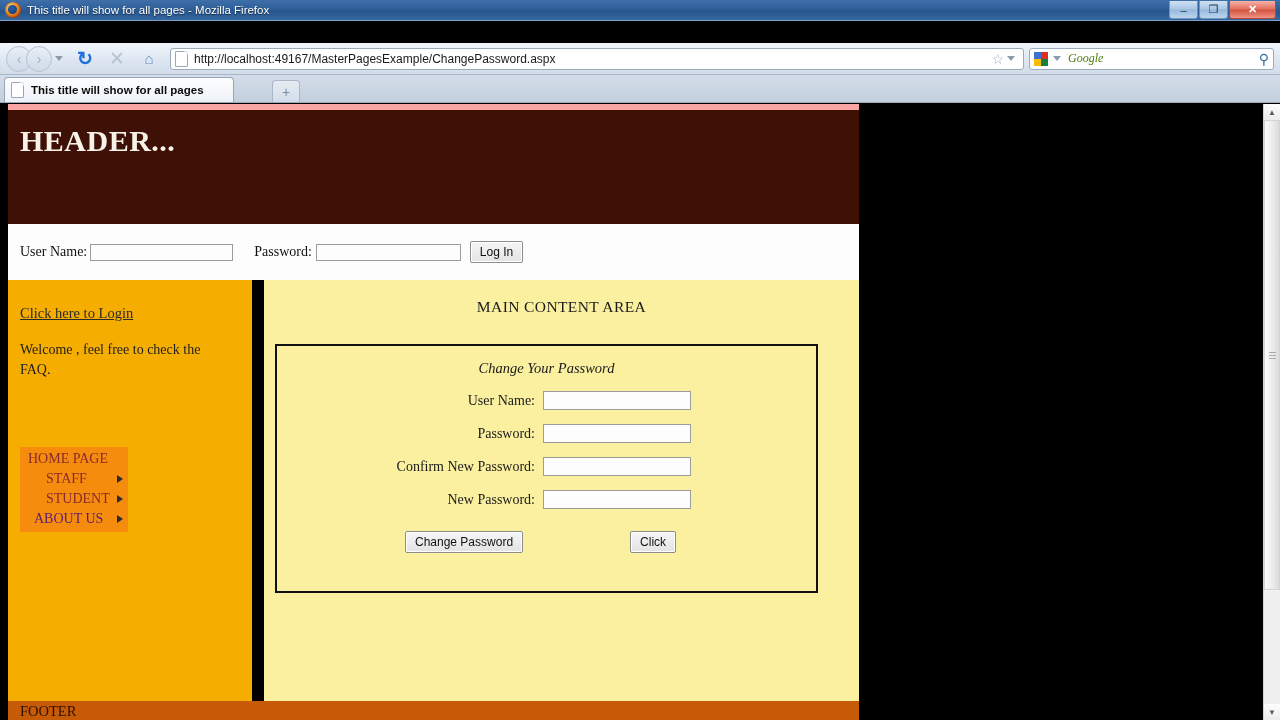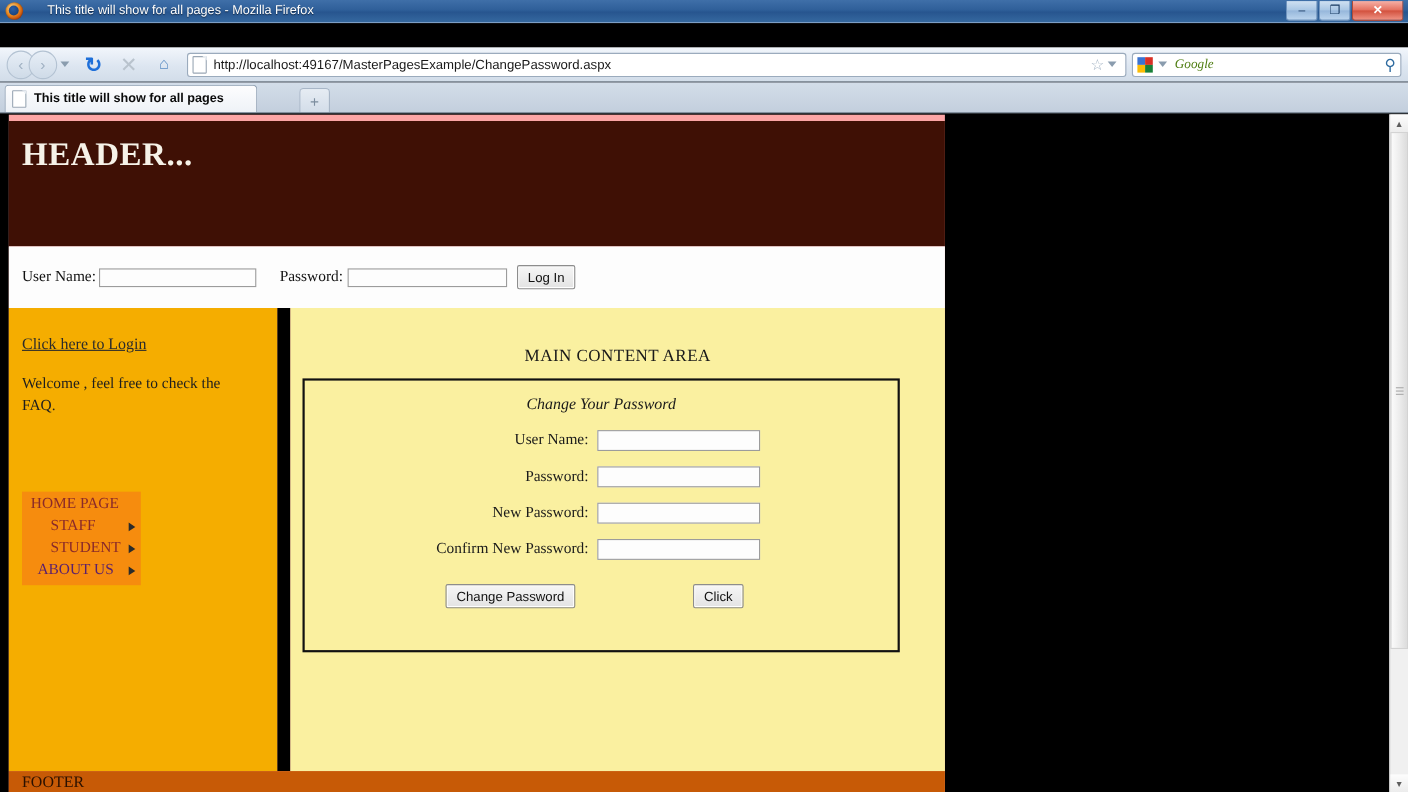--- a/index.html
+++ b/index.html
@@ -34,21 +34,20 @@
   .tb-icon::after {
     content: ""; position: absolute; left: 3px; top: 3px;
     width: 9px; height: 9px; border-radius: 50%;
     background: radial-gradient(circle at 40% 35%, #2a5fa8 0%, #16396b 100%);
   }
   .tb-title {
     color: #fff; font-size: 11.5px;
     text-shadow: 0 1px 1px rgba(0,0,0,.55);
     white-space: nowrap;
     font-family: "Liberation Sans", sans-serif;
-    margin-left: 16px;
   }
   .tb-ghost {
     color: rgba(255,255,255,.22); font-size: 11.5px;
     margin-left: 10px; white-space: nowrap;
   }
   .winbtns {
     position: absolute; right: 4px; top: 1px;
     display: flex; gap: 1px; align-items: center;
   }
   .winbtn {
@@ -290,21 +289,21 @@
     width: 0; height: 0; margin-left: auto; margin-right: 5px;
     border-top: 4px solid transparent; border-bottom: 4px solid transparent;
     border-left: 6px solid #2b2b2b;
   }
 
   .content {
     flex: 1; background: #faf0a0;
     position: relative;
   }
   .main-title {
-    text-align: center; padding-top: 35px;
+    text-align: center; padding-top: 18px;
     font-family: "Liberation Serif", serif;
     font-size: 15.5px; color: #1a1a1a; letter-spacing: .4px;
   }
   .panel {
     position: absolute; left: 11px; top: 64px;
     width: 543px; height: 249px;
     border: 2px solid #111;
     background: #faf0a0;
     box-sizing: border-box;
   }
@@ -472,25 +471,25 @@
 
             <div class="frow">
               <div class="flabel">User Name:</div>
               <input class="finput" type="text" value="" style="">
             </div>
             <div class="frow">
               <div class="flabel">Password:</div>
               <input class="finput" type="password" value="" style="">
             </div>
             <div class="frow">
+              <div class="flabel">Confirm New Password:</div>
+              <input class="finput" type="password" value="" style="">
+            </div>
+            <div class="frow">
               <div class="flabel">New Password:</div>
-              <input class="finput" type="password" value="" style="">
-            </div>
-            <div class="frow">
-              <div class="flabel">Confirm New Password:</div>
               <input class="finput" type="password" value="" style="">
             </div>
 
             <div class="panel-btns">
               <button class="btn">Change Password</button>
               <div class="gap"></div>
               <button class="btn">Click</button>
             </div>
           </div>
         </div>

